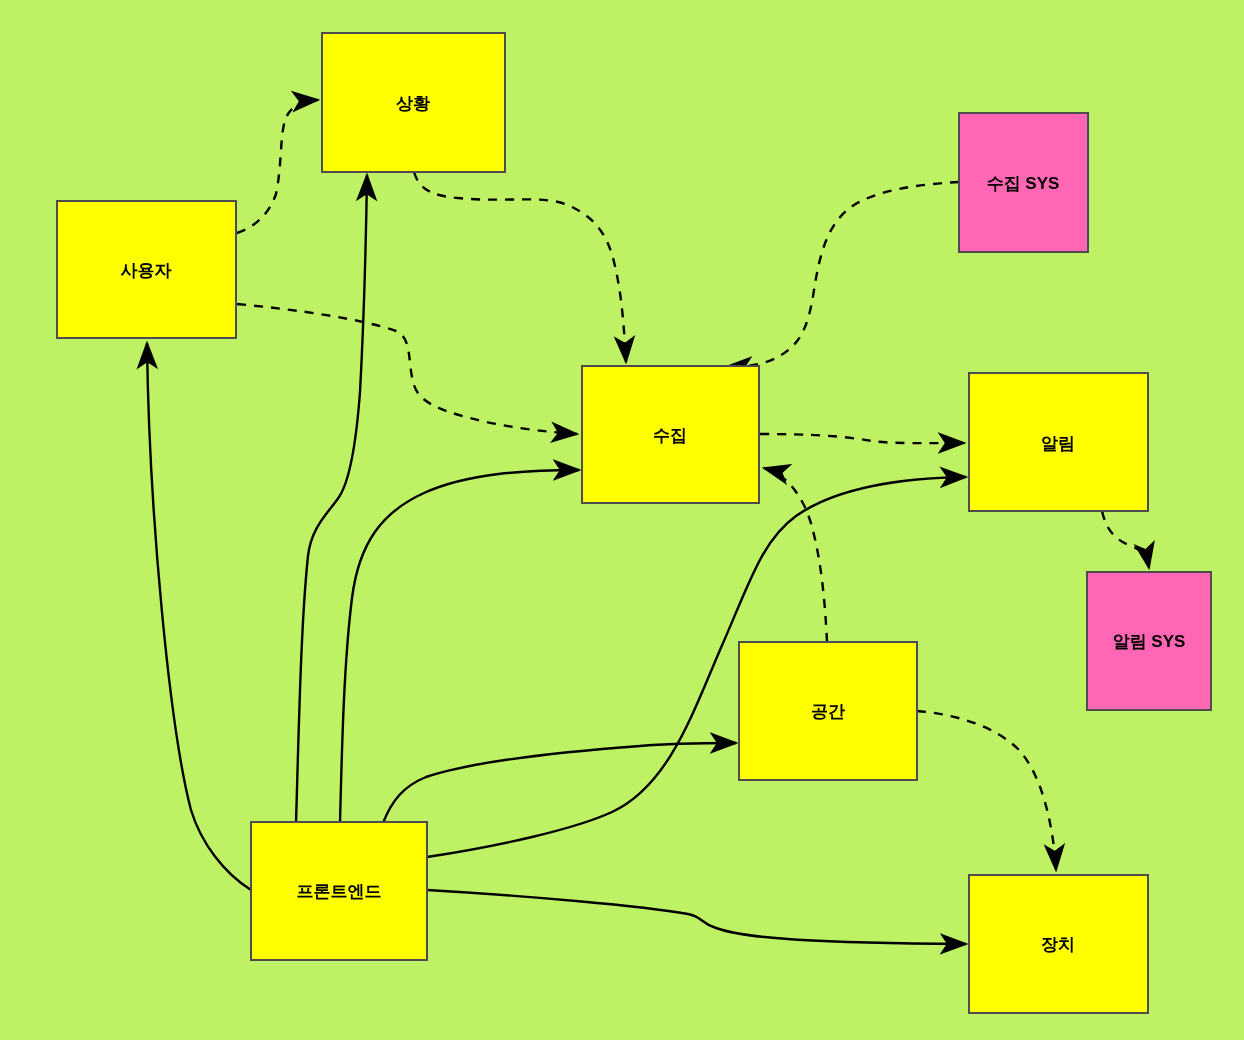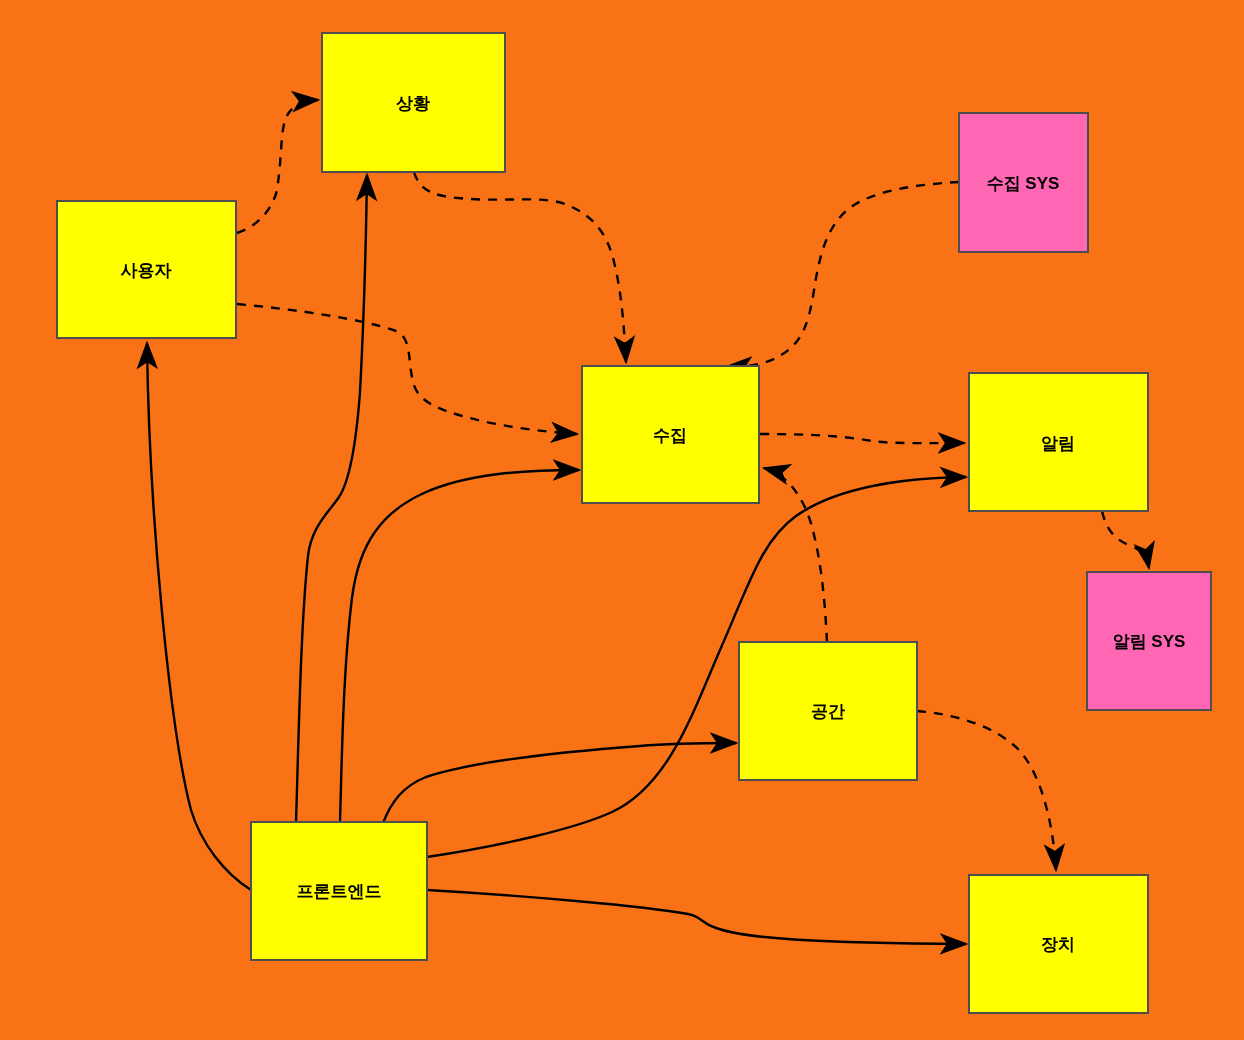--- a/index.html
+++ b/index.html
@@ -5,21 +5,21 @@
   html, body {
     margin: 0;
     padding: 0;
     background: #ffffff;
     font-family: "Liberation Sans", "DejaVu Sans", sans-serif;
   }
   .canvas {
     position: relative;
     width: 1244px;
     height: 1040px;
-    background: #f97316;
+    background: #bef264;
     overflow: hidden;
     text-align: right;
   }
   svg { display: block; }
   .node-rect {
     stroke: #4d4d4d;
     stroke-width: 2;
   }
   .node-label {
     font-family: "Liberation Sans", "DejaVu Sans", sans-serif;

